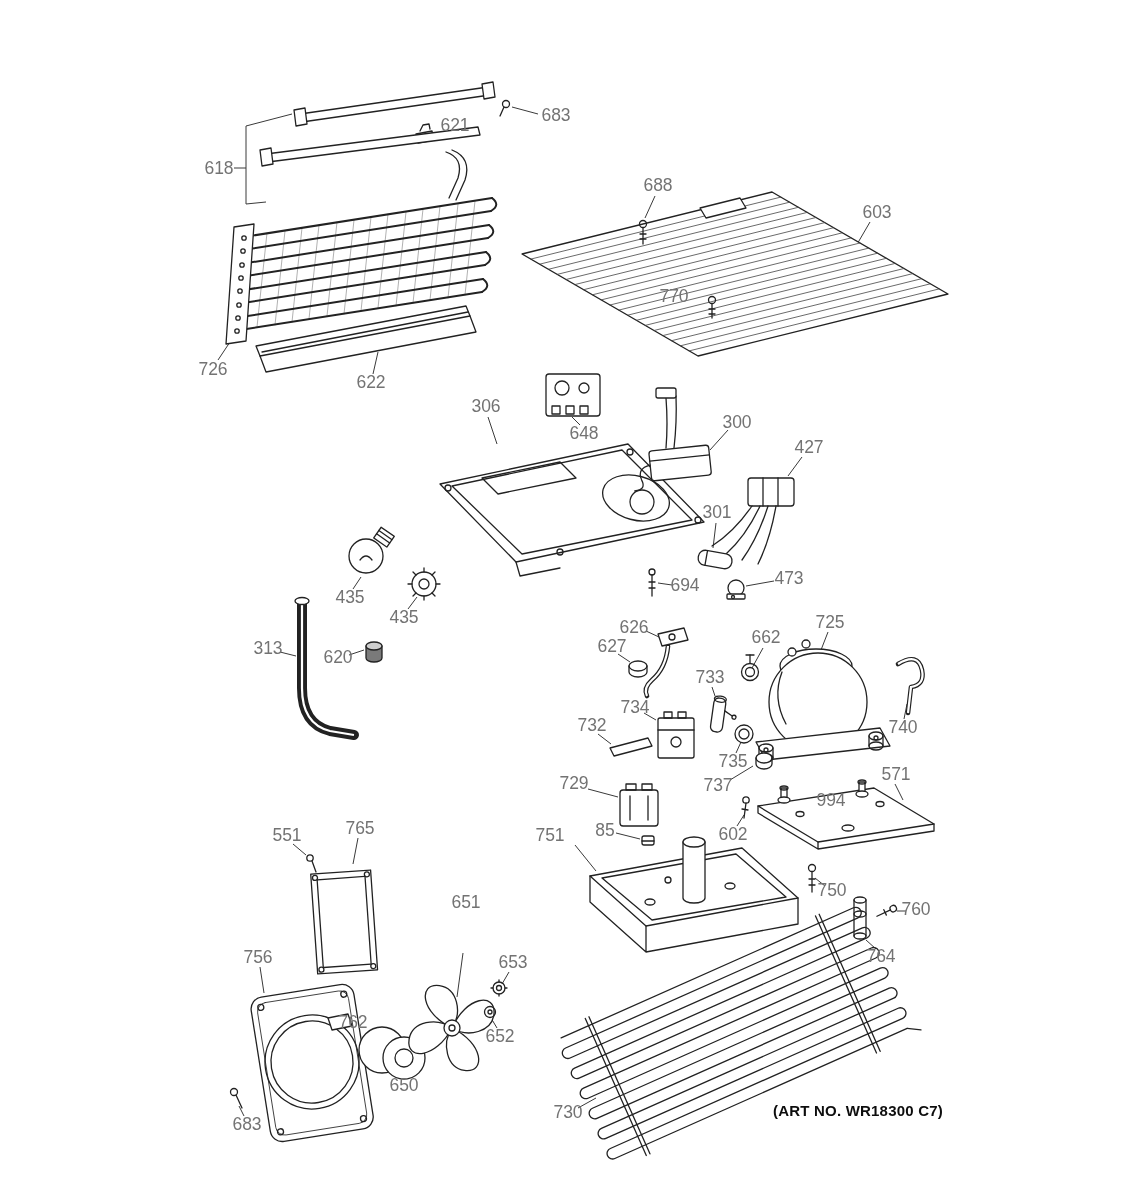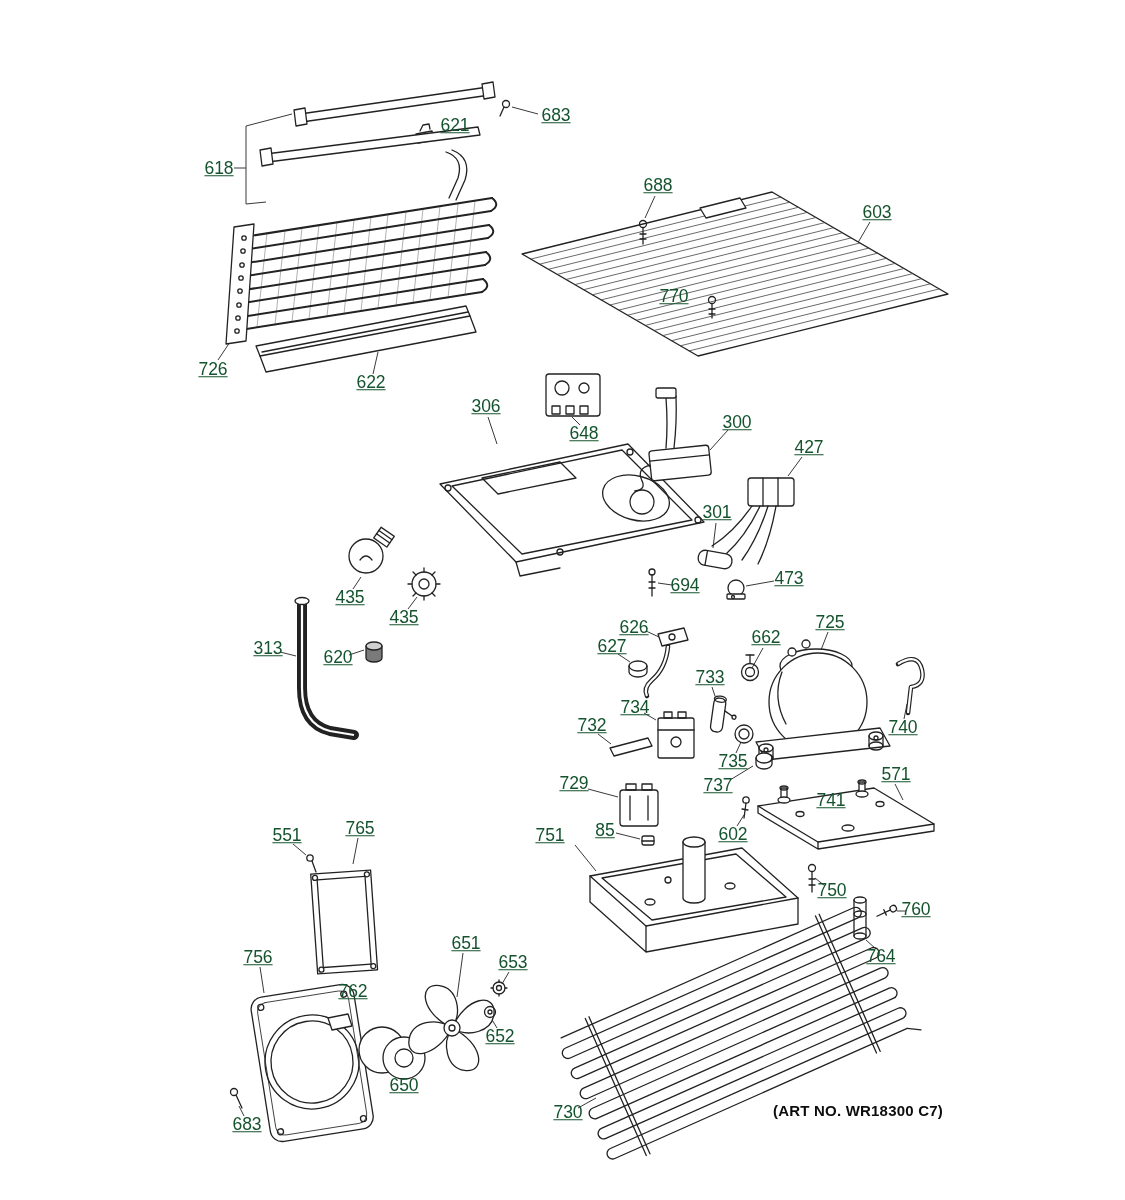--- a/index.html
+++ b/index.html
@@ -1,20 +1,20 @@
 <!DOCTYPE html>
 <html><head>
 <meta charset="utf-8">
 <style>
   html,body{margin:0;padding:0;background:#fff;}
   .page{position:relative;width:1125px;height:1200px;background:#fff;overflow:hidden;
         font-family:"Liberation Sans",sans-serif;}
   .page svg{position:absolute;left:0;top:0;}
-  .lbl{position:absolute;transform:translate(-50%,-50%);font-size:17.5px;color:#14532d;
-       white-space:nowrap;line-height:1;text-decoration:underline;}
+  .lbl{position:absolute;transform:translate(-50%,-50%);font-size:17.5px;color:#737373;
+       white-space:nowrap;line-height:1;}
   .artno{position:absolute;transform:translate(-50%,-50%);font-size:15px;font-weight:700;
          color:#0d0d0d;white-space:nowrap;letter-spacing:.2px;}
   
   .ln{stroke:#222;fill:none;stroke-width:1.3;stroke-linecap:round;stroke-linejoin:round;}
   .w{fill:#fff;}
   .tube{stroke-width:2;}
   .fat{stroke-width:4.6;}
   .core{stroke:#fff;stroke-width:2.2;}
   .pipe{stroke-width:10;}
   .thin{stroke-width:.7;stroke:#8f8f8f;}
@@ -423,32 +423,32 @@
   <div class="lbl" style="left:766px;top:638px">662</div>
   <div class="lbl" style="left:830px;top:623px">725</div>
   <div class="lbl" style="left:710px;top:678px">733</div>
   <div class="lbl" style="left:903px;top:728px">740</div>
   <div class="lbl" style="left:635px;top:708px">734</div>
   <div class="lbl" style="left:592px;top:726px">732</div>
   <div class="lbl" style="left:733px;top:762px">735</div>
   <div class="lbl" style="left:574px;top:784px">729</div>
   <div class="lbl" style="left:718px;top:786px">737</div>
   <div class="lbl" style="left:896px;top:775px">571</div>
-  <div class="lbl" style="left:831px;top:801px">741</div>
+  <div class="lbl" style="left:831px;top:801px">994</div>
   <div class="lbl" style="left:733px;top:835px">602</div>
   <div class="lbl" style="left:550px;top:836px">751</div>
   <div class="lbl" style="left:605px;top:831px">85</div>
   <div class="lbl" style="left:832px;top:891px">750</div>
   <div class="lbl" style="left:916px;top:910px">760</div>
   <div class="lbl" style="left:881px;top:957px">764</div>
   <div class="lbl" style="left:287px;top:836px">551</div>
   <div class="lbl" style="left:360px;top:829px">765</div>
   <div class="lbl" style="left:258px;top:958px">756</div>
-  <div class="lbl" style="left:353px;top:992px">762</div>
-  <div class="lbl" style="left:466px;top:944px">651</div>
+  <div class="lbl" style="left:353px;top:1023px">762</div>
+  <div class="lbl" style="left:466px;top:903px">651</div>
   <div class="lbl" style="left:513px;top:963px">653</div>
   <div class="lbl" style="left:500px;top:1037px">652</div>
   <div class="lbl" style="left:404px;top:1086px">650</div>
   <div class="lbl" style="left:247px;top:1125px">683</div>
   <div class="lbl" style="left:568px;top:1113px">730</div>
 
   <div class="artno" style="left:858px;top:1110px">(ART NO. WR18300 C7)</div>
 
 </div>
 

